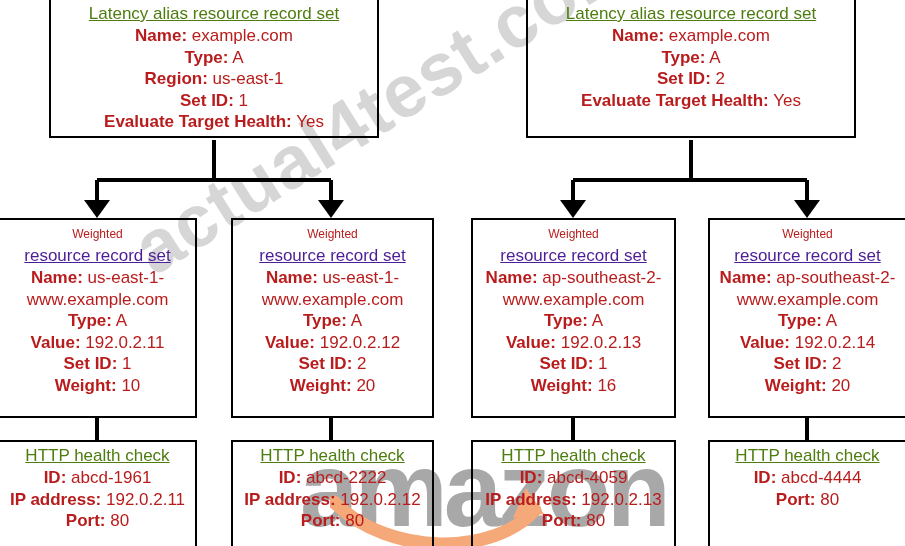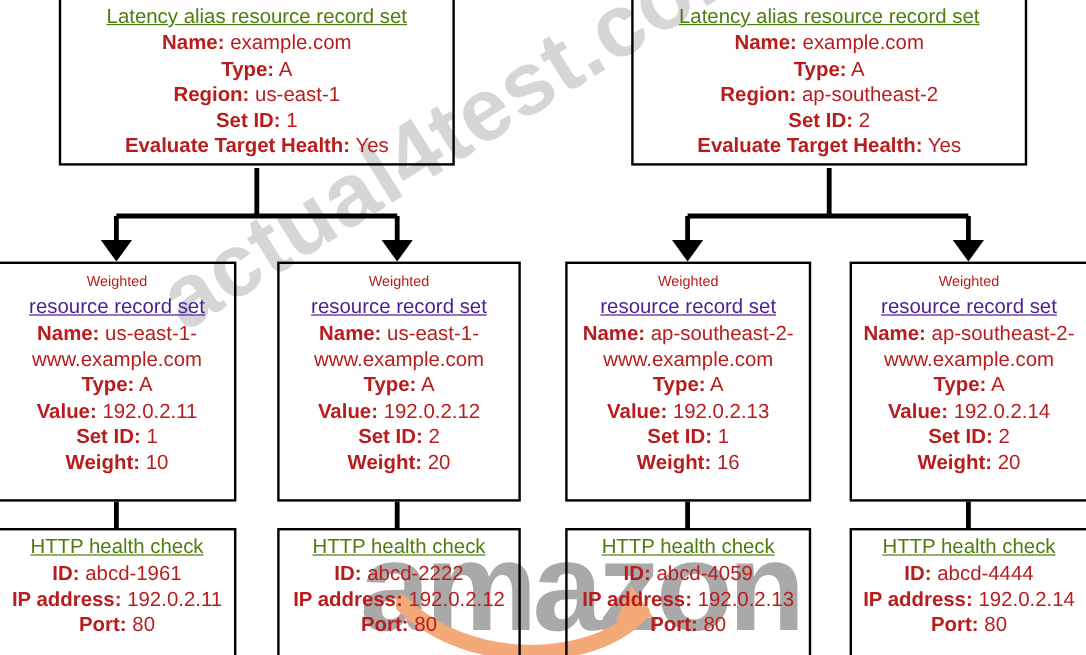--- a/index.html
+++ b/index.html
@@ -187,24 +187,20 @@
     <div class="hdr">Latency alias resource record set</div>
     <div class="row">
       <span class="k">Name:</span> 
       <span class="v">example.com</span>
     </div>
     <div class="row">
       <span class="k">Type:</span> 
       <span class="v">A</span>
     </div>
     <div class="row">
-      <span class="k">Region:</span> 
-      <span class="v">ap-southeast-2</span>
-    </div>
-    <div class="row">
       <span class="k">Set ID:</span> 
       <span class="v">2</span>
     </div>
     <div class="row">
       <span class="k">Evaluate Target Health:</span> 
       <span class="v">Yes</span>
     </div>
   </div>
 
   <div class="node weighted-box" id="weighted-1">
@@ -359,22 +355,18 @@
     </div>
   </div>
 
   <div class="node health-box" id="health-4">
     <div class="hdr">HTTP health check</div>
     <div class="row">
       <span class="k">ID:</span> 
       <span class="v">abcd-4444</span>
     </div>
     <div class="row">
-      <span class="k">IP address:</span> 
-      <span class="v">192.0.2.14</span>
-    </div>
-    <div class="row">
       <span class="k">Port:</span> 
       <span class="v">80</span>
     </div>
   </div>
 
 </div>
 
 </body></html>

